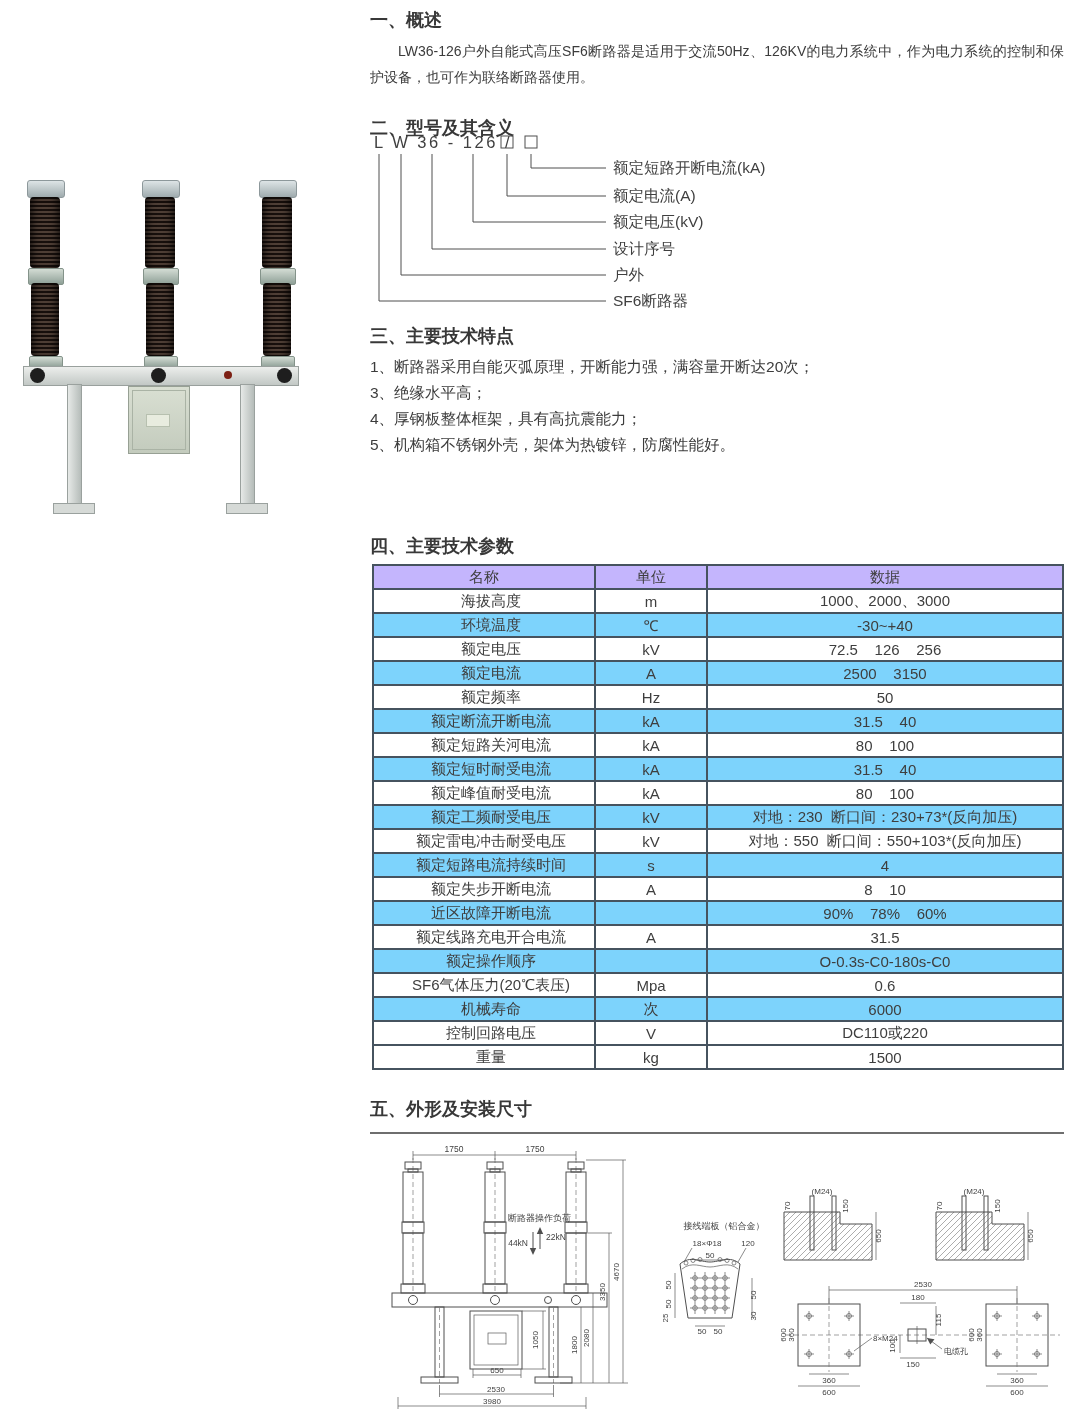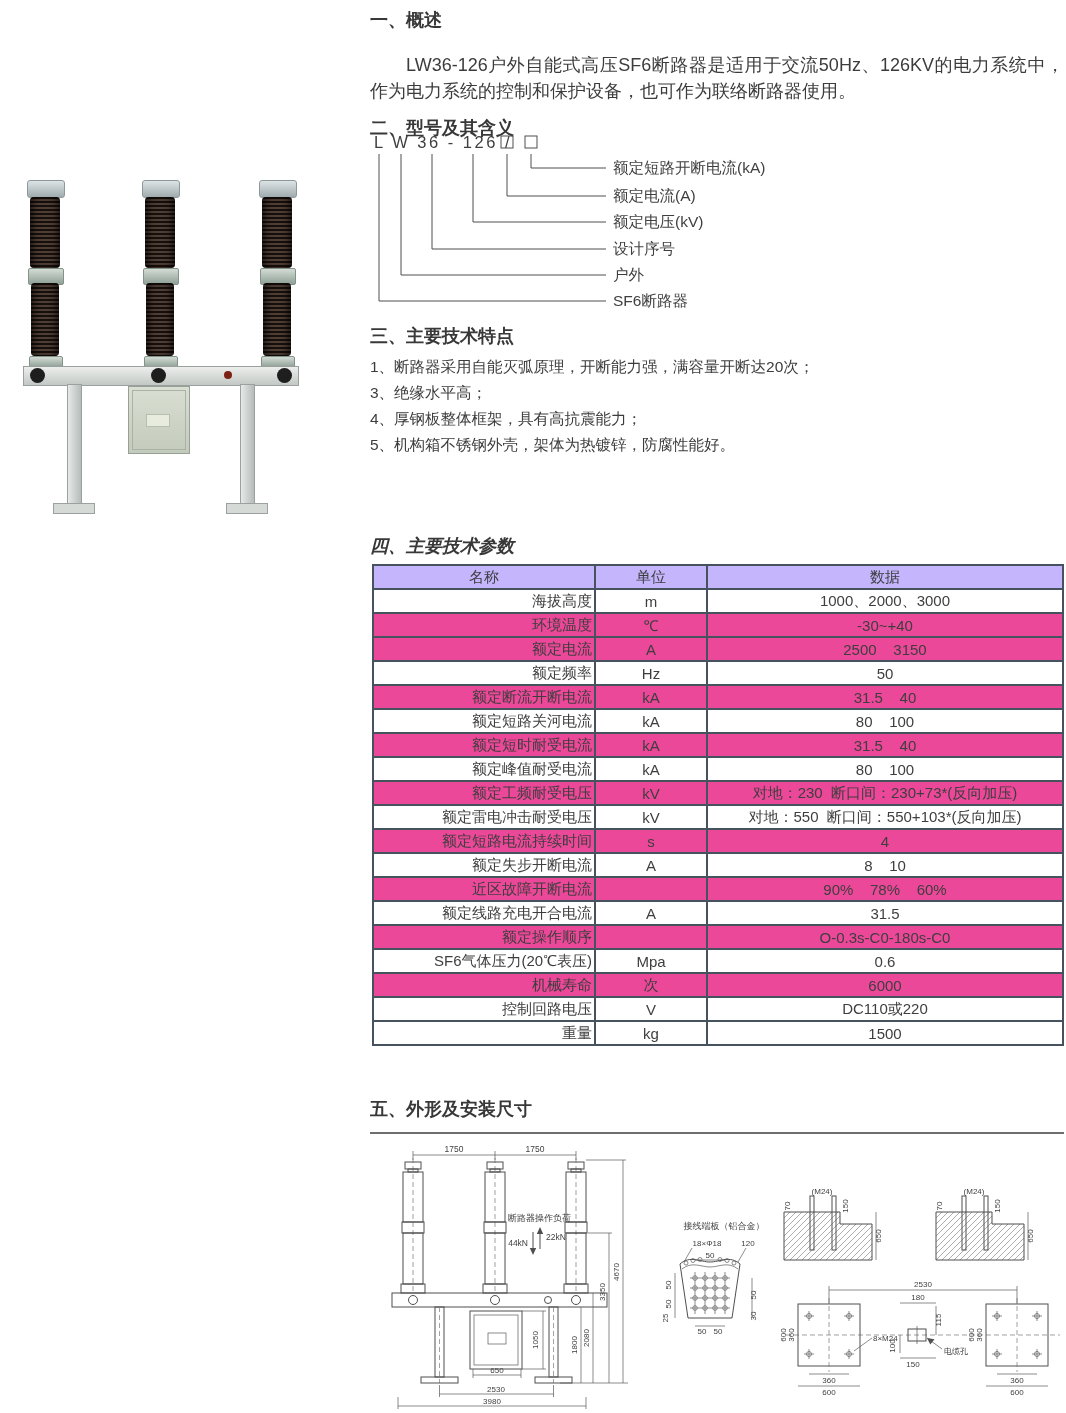--- a/index.html
+++ b/index.html
@@ -19,32 +19,32 @@
   .cab{background:linear-gradient(180deg,#d9dfd2,#c3cbbd);border:1px solid #97a094;}
   .cab-in{background:transparent;border:1px solid #aab3a5;}
   .cab-tag{background:#e8ecdf;border:1px solid #b7c0af;}
   .dot{background:#1e1e1e;border-radius:50%;}
   .dot-red{background:#7c2014;border-radius:50%;}
 
   
   .content{position:absolute;left:370px;top:0;width:696px;height:1147px;}
   .content>*{position:absolute;left:0;}
   h2.sec{margin:0;font-size:18px;font-weight:bold;color:#383838;}
-  .para{top:52px;width:694px;font-size:18px;line-height:26px;text-indent:2em;text-align:justify;}
+  .para{top:38px;width:694px;font-size:14px;line-height:26px;text-indent:2em;text-align:justify;}
   .feat{top:354px;width:694px;margin:0;padding:0;list-style:none;font-size:15.5px;line-height:26px;}
   .feat li{padding-left:1.7em;text-indent:-1.7em;}
 
   
   table.params{top:564px;left:2px;border-collapse:collapse;width:690px;table-layout:fixed;
                font-size:15px;color:#3e3e3e;}
   table.params th,table.params td{border:2px solid #46535f;height:20px;padding:1px 2px;white-space:pre;overflow:hidden;}
   table.params th{background:#c4b5fd;font-weight:normal;text-align:center;}
   table.params td{text-align:center;background:#fff;}
-  table.params td.c0{text-align:right;padding-left:16px;}
-  table.params tr.alt td{background:#ec4899;}
+  table.params td.c0{text-align:center;padding-left:16px;}
+  table.params tr.alt td{background:#7dd3fc;}
 
   .hr5{top:1132px;width:694px;height:0;border-top:2px solid #6e6e6e;}
 
   
   .draw{top:1140px;width:696px;height:273px;}
   .draw svg{position:absolute;overflow:visible;}
   svg .ln{stroke:#4f4f4f;stroke-width:1;fill:none;}
   svg .thin{stroke:#5a5a5a;stroke-width:.7;fill:none;}
   svg .cl{stroke:#7a7a7a;stroke-width:.7;stroke-dasharray:5 3;fill:none;}
   svg text{font-family:"Liberation Sans",sans-serif;fill:#3f3f3f;}
@@ -117,21 +117,21 @@
     </svg>
 
     <h2 class="sec" style="top:324px;">三、主要技术特点</h2>
     <ul class="feat">
         <li>1、断路器采用自能灭弧原理，开断能力强，满容量开断达20次；</li>
         <li>3、绝缘水平高；</li>
         <li>4、厚钢板整体框架，具有高抗震能力；</li>
         <li>5、机构箱不锈钢外壳，架体为热镀锌，防腐性能好。</li>
       </ul>
 
-    <h2 class="sec" style="top:534px;font-style:italic;">四、主要技术参数</h2>
+    <h2 class="sec" style="top:534px;">四、主要技术参数</h2>
 
     <table class="params">
       <colgroup>
           <col style="width:222px">
           <col style="width:112px">
           <col style="width:356px">
         </colgroup>
       <thead>
         <tr>
           <th>名称</th>
@@ -142,20 +142,25 @@
       <tbody id="param-rows">
           <tr>
             <td class="c0">海拔高度</td>
             <td class="c1">m</td>
             <td class="c2">1000、2000、3000</td>
           </tr>
           <tr class="alt">
             <td class="c0">环境温度</td>
             <td class="c1">℃</td>
             <td class="c2">-30~+40</td>
+          </tr>
+          <tr>
+            <td class="c0">额定电压</td>
+            <td class="c1">kV</td>
+            <td class="c2">72.5    126    256</td>
           </tr>
           <tr class="alt">
             <td class="c0">额定电流</td>
             <td class="c1">A</td>
             <td class="c2">2500    3150</td>
           </tr>
           <tr>
             <td class="c0">额定频率</td>
             <td class="c1">Hz</td>
             <td class="c2">50</td>

